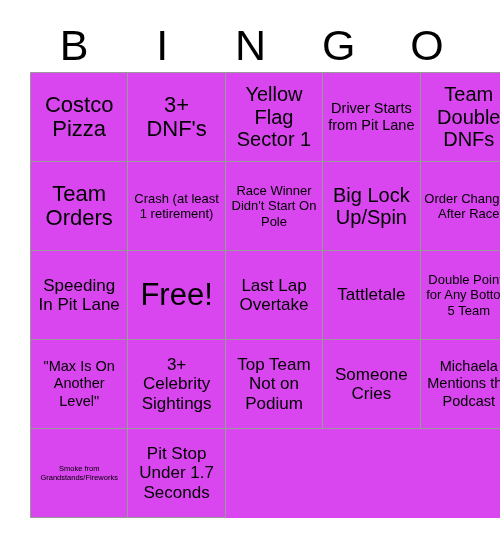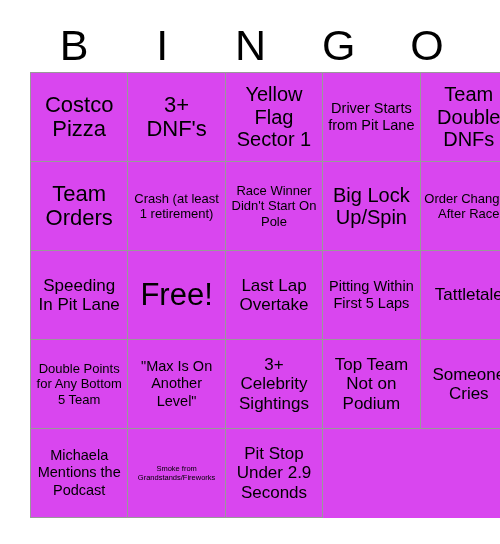--- a/index.html
+++ b/index.html
@@ -129,23 +129,20 @@
       </div>
     <div class="cell s-md">
         <span class="cell-text">Speeding In Pit Lane</span>
       </div>
     <div class="cell s-xxl">
         <span class="cell-text">Free!</span>
       </div>
     <div class="cell s-md">
         <span class="cell-text">Last Lap Overtake</span>
       </div>
-    <div class="cell s-sm">
-        <span class="cell-text">Pitting Within First 5 Laps</span>
-      </div>
 
     <div class="cell s-md">
         <span class="cell-text">Tattletale</span>
       </div>
     <div class="cell s-xs">
         <span class="cell-text">Double Points for Any Bottom 5 Team</span>
       </div>
     <div class="cell s-sm">
         <span class="cell-text">"Max Is On Another Level"</span>
       </div>
@@ -159,17 +156,17 @@
     <div class="cell s-md">
         <span class="cell-text">Someone Cries</span>
       </div>
     <div class="cell s-sm">
         <span class="cell-text">Michaela Mentions the Podcast</span>
       </div>
     <div class="cell s-tiny">
         <span class="cell-text">Smoke from Grandstands/Fireworks</span>
       </div>
     <div class="cell s-md">
-        <span class="cell-text">Pit Stop Under 2.9 Seconds</span>
+        <span class="cell-text">Pit Stop Under 1.7 Seconds</span>
       </div>
 
   </div>
 </div>
 
 </body></html>

